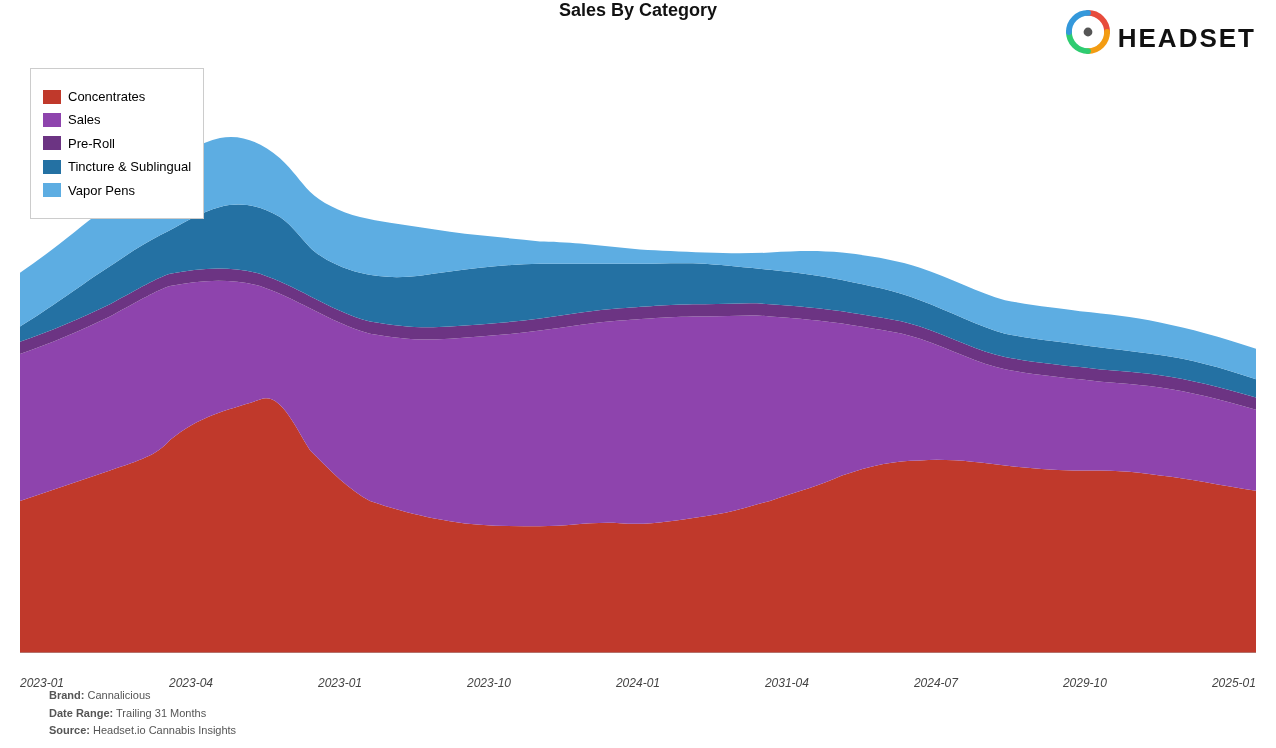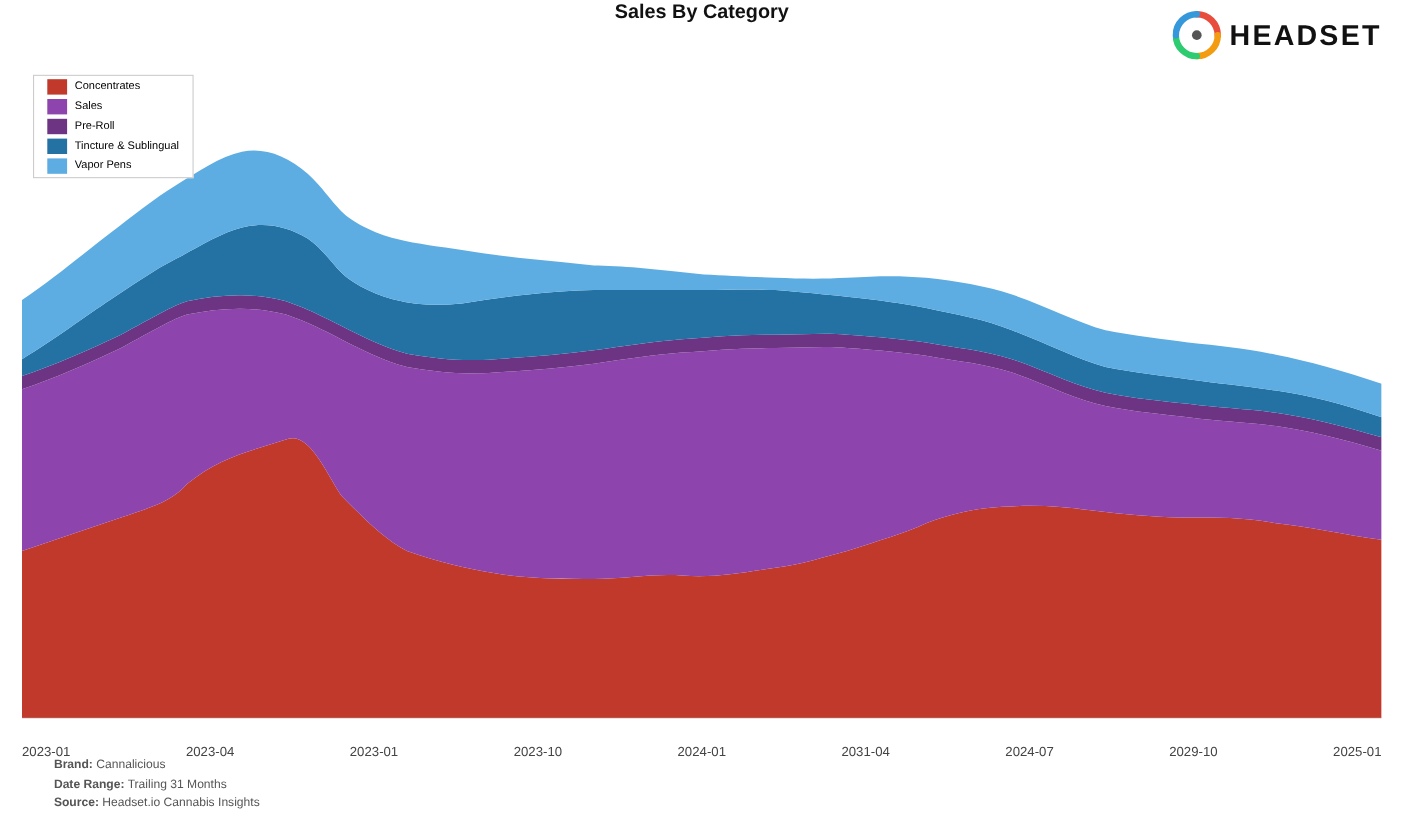--- a/index.html
+++ b/index.html
@@ -22,42 +22,42 @@
       font-size: 18px;
       font-weight: bold;
       padding-bottom: 8px;
       color: #111;
     }
     .logo {
       position: absolute;
       top: 10px;
       right: 20px;
       display: flex;
-      align-items: center;
+      align-items: flex-end;
       gap: 8px;
     }
     .logo-icon {
       width: 44px;
       height: 44px;
     }
     .logo-text {
       font-size: 26px;
       font-weight: 900;
       letter-spacing: 2px;
       color: #111;
       font-family: Arial Black, Arial, sans-serif;
     }
     .legend {
       position: absolute;
       top: 68px;
       left: 30px;
       background: #fff;
       border: 1px solid #ccc;
-      padding: 1px 12px;
-      font-size: 10px;
+      padding: 16px 12px;
+      font-size: 13px;
       line-height: 1.8;
       z-index: 10;
     }
     .legend-item {
       display: flex;
       align-items: center;
       gap: 7px;
     }
     .legend-color {
       width: 18px;
@@ -74,20 +74,21 @@
     }
     .x-axis-labels {
       position: absolute;
       bottom: 58px;
       left: 20px;
       right: 20px;
       display: flex;
       justify-content: space-between;
       font-size: 12px;
       color: #444;
+      font-style: italic;
     }
     .footer-info {
       position: absolute;
       bottom: 8px;
       left: 20px;
       font-size: 11px;
       color: #555;
       line-height: 1.6;
     }
     .footer-info span.bold {

